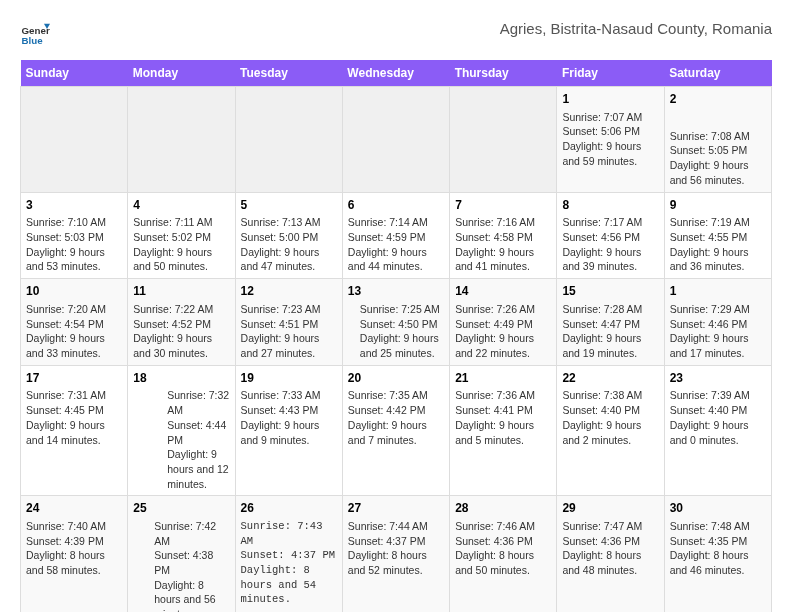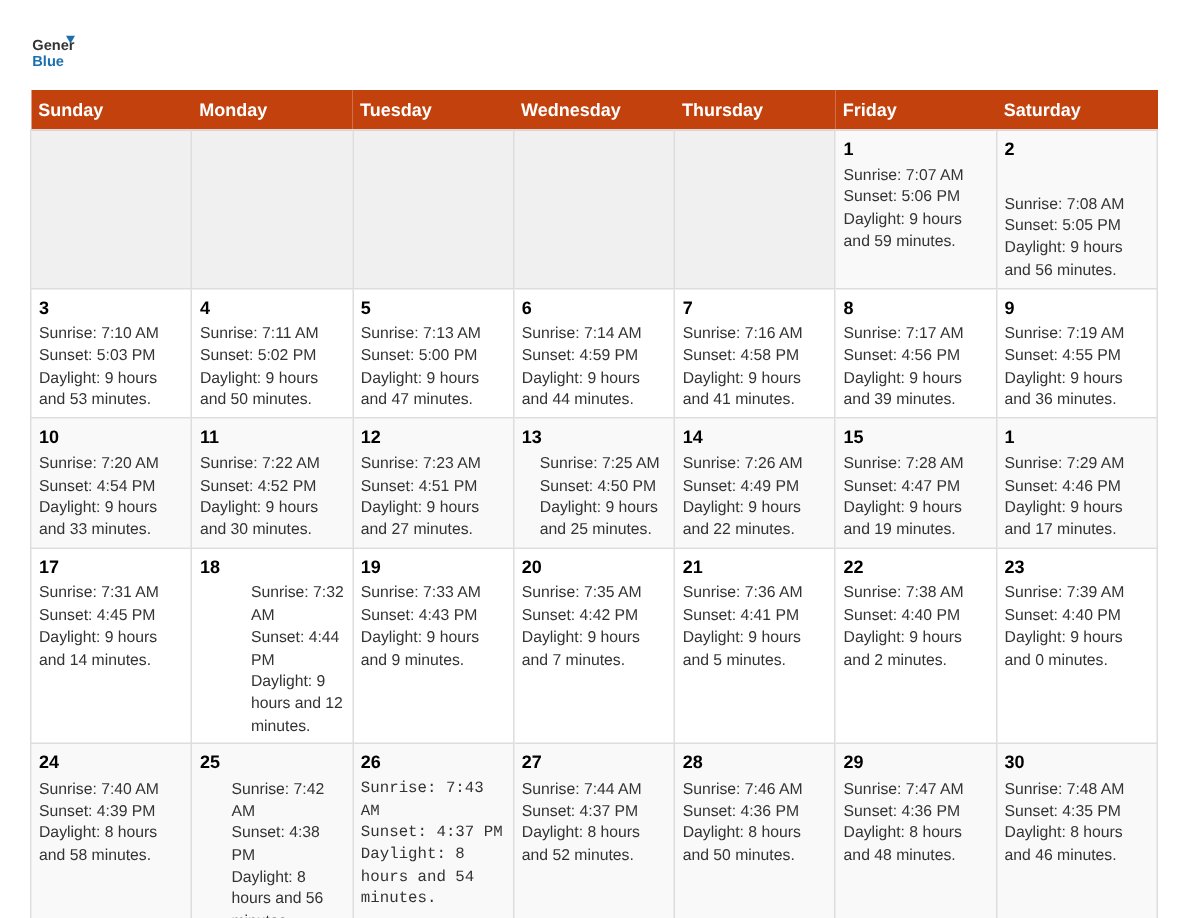--- a/index.html
+++ b/index.html
@@ -36,21 +36,21 @@
     .subtitle {
       font-size: 15px;
       color: #555;
     }
     table {
       width: 100%;
       border-collapse: collapse;
       font-size: 11px;
     }
     thead tr th {
-      background-color: #c2410c;
+      background-color: #8b5cf6;
       color: white;
       text-align: left;
       padding: 6px 5px;
       font-size: 12px;
       font-weight: bold;
     }
     tbody tr td {
       border: 1px solid #ddd;
       vertical-align: top;
       padding: 4px 5px;
@@ -83,20 +83,21 @@
 
 <div class="header-area">
   <div class="logo">
     <svg class="logo-icon" viewBox="0 0 40 40">
       <text x="2" y="18" font-size="13" font-weight="bold" fill="#333">General</text>
       <text x="2" y="32" font-size="13" font-weight="bold" fill="#1a6faf">Blue</text>
       <polygon points="32,5 40,5 36,12" fill="#1a6faf"></polygon>
     </svg>
   </div>
   <div class="title-area">
+    <div class="subtitle">Agries, Bistrita-Nasaud County, Romania</div>
   </div>
 </div>
 
 <table>
   <thead>
     <tr id="header-row">
         <th>Sunday</th>
         <th>Monday</th>
         <th>Tuesday</th>
         <th>Wednesday</th>

